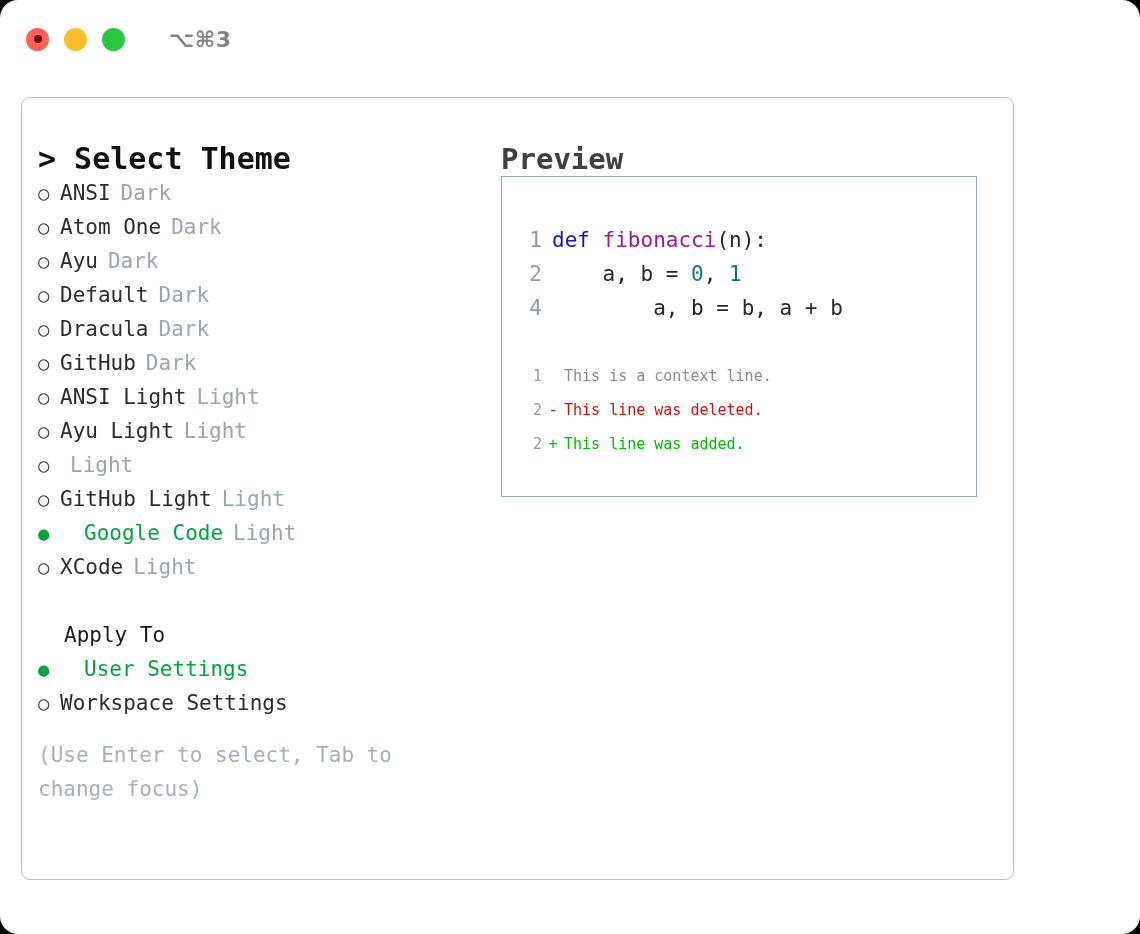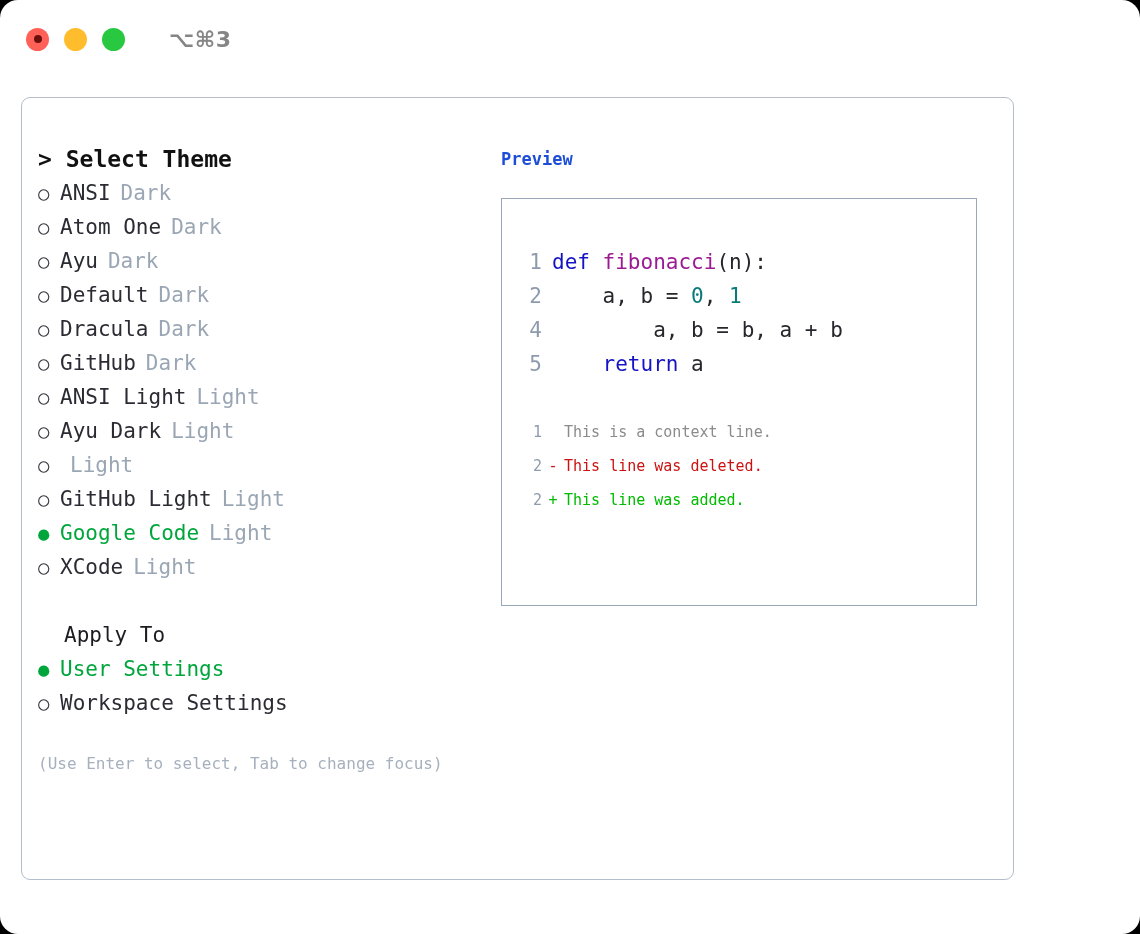--- a/index.html
+++ b/index.html
@@ -75,21 +75,21 @@
     width: 100%; height: 100%;
   }
   
   .left-col {
     position: absolute;
     left: 16px;
     top: 44px;
     width: 450px;
   }
   .section-title {
-    font-size: 23px;
+    font-size: 30px;
     font-weight: 700;
     color: #111111;
     line-height: 34px;
     white-space: pre;
   }
   .opt-row {
     display: flex;
     align-items: baseline;
     line-height: 34px;
     font-size: 21px;
@@ -97,59 +97,58 @@
   }
   .bullet {
     width: 22px;
     flex: 0 0 22px;
     font-size: 19px;
     color: #3a3a42;
     line-height: 34px;
   }
   .bullet.sel { color: #00a63c; }
   .opt-label { color: #2b2b33; text-align: center; }
-  .opt-label.sel { color: #00a63c; }
+  .opt-label.sel { color: #00a63c; margin-left: 24px; }
   .opt-cat {
     color: #9aa6b4;
     margin-left: 10px;
     text-align: right;
   }
   .subhead {
     font-size: 21px;
     color: #1b1b20;
     line-height: 34px;
     padding-left: 26px;
     white-space: pre;
   }
   .spacer-row { height: 34px; }
   .hint {
-    margin-top: 27px;
-    font-size: 16px;
+    margin-top: 18px;
+    font-size: 21px;
     line-height: 34px;
     color: #a7b0bd;
     width: 420px;
     white-space: pre-wrap;
   }
   
   .right-col {
     position: absolute;
     left: 479px;
     top: 44px;
     width: 490px;
   }
   .preview-title {
-    font-size: 17px;
+    font-size: 29px;
     font-weight: 700;
-    color: #1d4ed8;
+    color: #404040;
     line-height: 34px;
   }
   .preview-box {
-    margin-top: 22px;
     width: 476px;
-    height: 408px;
+    height: 321px;
     border: 1.5px solid #9aa7b8;
     box-sizing: border-box;
     background: #ffffff;
     padding: 46px 0 0 18px;
   }
   .code-line {
     font-size: 21px;
     line-height: 34px;
     white-space: pre;
   }
@@ -198,21 +197,21 @@
         <div class="section-title">&gt; Select Theme</div>
 
         <div id="theme-list">
             <div class="opt-row"><span class="bullet">○</span><span class="opt-label">ANSI</span><span class="opt-cat">Dark</span></div>
             <div class="opt-row"><span class="bullet">○</span><span class="opt-label">Atom One</span><span class="opt-cat">Dark</span></div>
             <div class="opt-row"><span class="bullet">○</span><span class="opt-label">Ayu</span><span class="opt-cat">Dark</span></div>
             <div class="opt-row"><span class="bullet">○</span><span class="opt-label">Default</span><span class="opt-cat">Dark</span></div>
             <div class="opt-row"><span class="bullet">○</span><span class="opt-label">Dracula</span><span class="opt-cat">Dark</span></div>
             <div class="opt-row"><span class="bullet">○</span><span class="opt-label">GitHub</span><span class="opt-cat">Dark</span></div>
             <div class="opt-row"><span class="bullet">○</span><span class="opt-label">ANSI Light</span><span class="opt-cat">Light</span></div>
-            <div class="opt-row"><span class="bullet">○</span><span class="opt-label">Ayu Dark</span><span class="opt-cat">Light</span></div>
+            <div class="opt-row"><span class="bullet">○</span><span class="opt-label">Ayu Light</span><span class="opt-cat">Light</span></div>
             <div class="opt-row"><span class="bullet">○</span><span class="opt-cat">Light</span></div>
             <div class="opt-row"><span class="bullet">○</span><span class="opt-label">GitHub Light</span><span class="opt-cat">Light</span></div>
             <div class="opt-row"><span class="bullet sel">●</span><span class="opt-label sel">Google Code</span><span class="opt-cat">Light</span></div>
             <div class="opt-row"><span class="bullet">○</span><span class="opt-label">XCode</span><span class="opt-cat">Light</span></div>
           </div>
 
         <div class="spacer-row"></div>
 
         <div class="subhead">Apply To</div>
         <div id="apply-list">
@@ -223,21 +222,20 @@
         <div class="hint">(Use Enter to select, Tab to change focus)</div>
       </div>
 
       <div class="right-col">
         <div class="preview-title">Preview</div>
         <div class="preview-box">
           <div id="code-block">
               <div class="code-line"><span class="lnum">1</span><span class="code-body"><span class="tok-kw">def </span><span class="tok-fn">fibonacci</span><span class="tok-txt">(n):</span></span></div>
               <div class="code-line"><span class="lnum">2</span><span class="code-body"><span class="tok-txt">    a, b = </span><span class="tok-num">0</span><span class="tok-txt">, </span><span class="tok-num">1</span></span></div>
               <div class="code-line"><span class="lnum">4</span><span class="code-body"><span class="tok-txt">        a, b = b, a + b</span></span></div>
-              <div class="code-line"><span class="lnum">5</span><span class="code-body"><span class="tok-txt">    </span><span class="tok-kw">return</span><span class="tok-txt"> a</span></span></div>
             </div>
           <div class="diff-gap"></div>
           <div id="diff-block">
               <div class="diff-line"><span class="lnum">1</span><span class="diff-mark diff-ctx"> </span><span class="diff-ctx">This is a context line.</span></div>
               <div class="diff-line"><span class="lnum">2</span><span class="diff-mark diff-del">-</span><span class="diff-del">This line was deleted.</span></div>
               <div class="diff-line"><span class="lnum">2</span><span class="diff-mark diff-add">+</span><span class="diff-add">This line was added.</span></div>
             </div>
         </div>
       </div>
 

